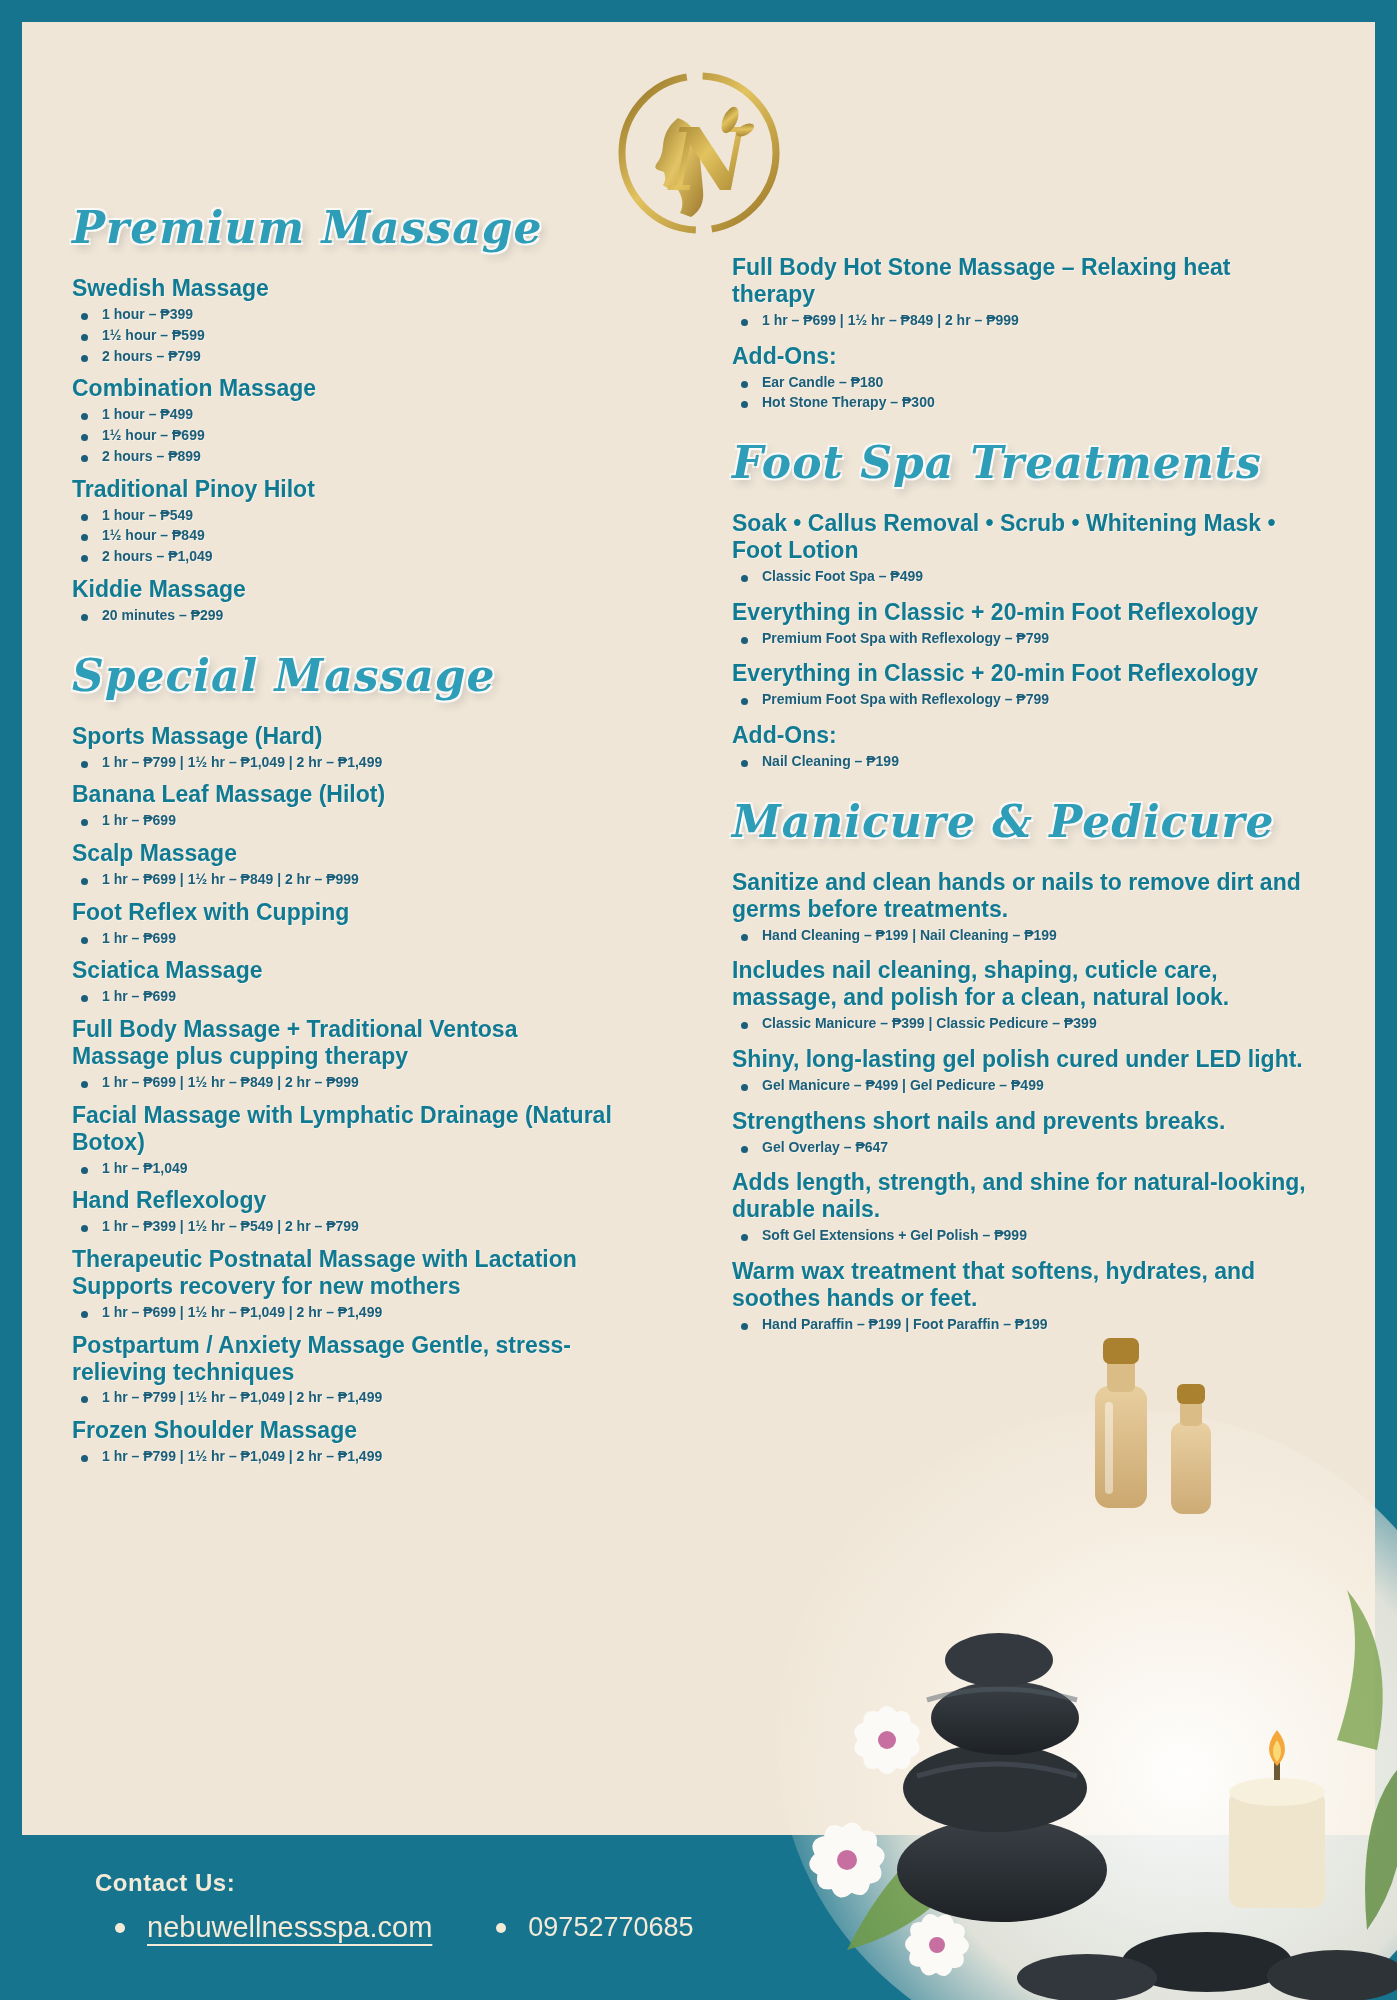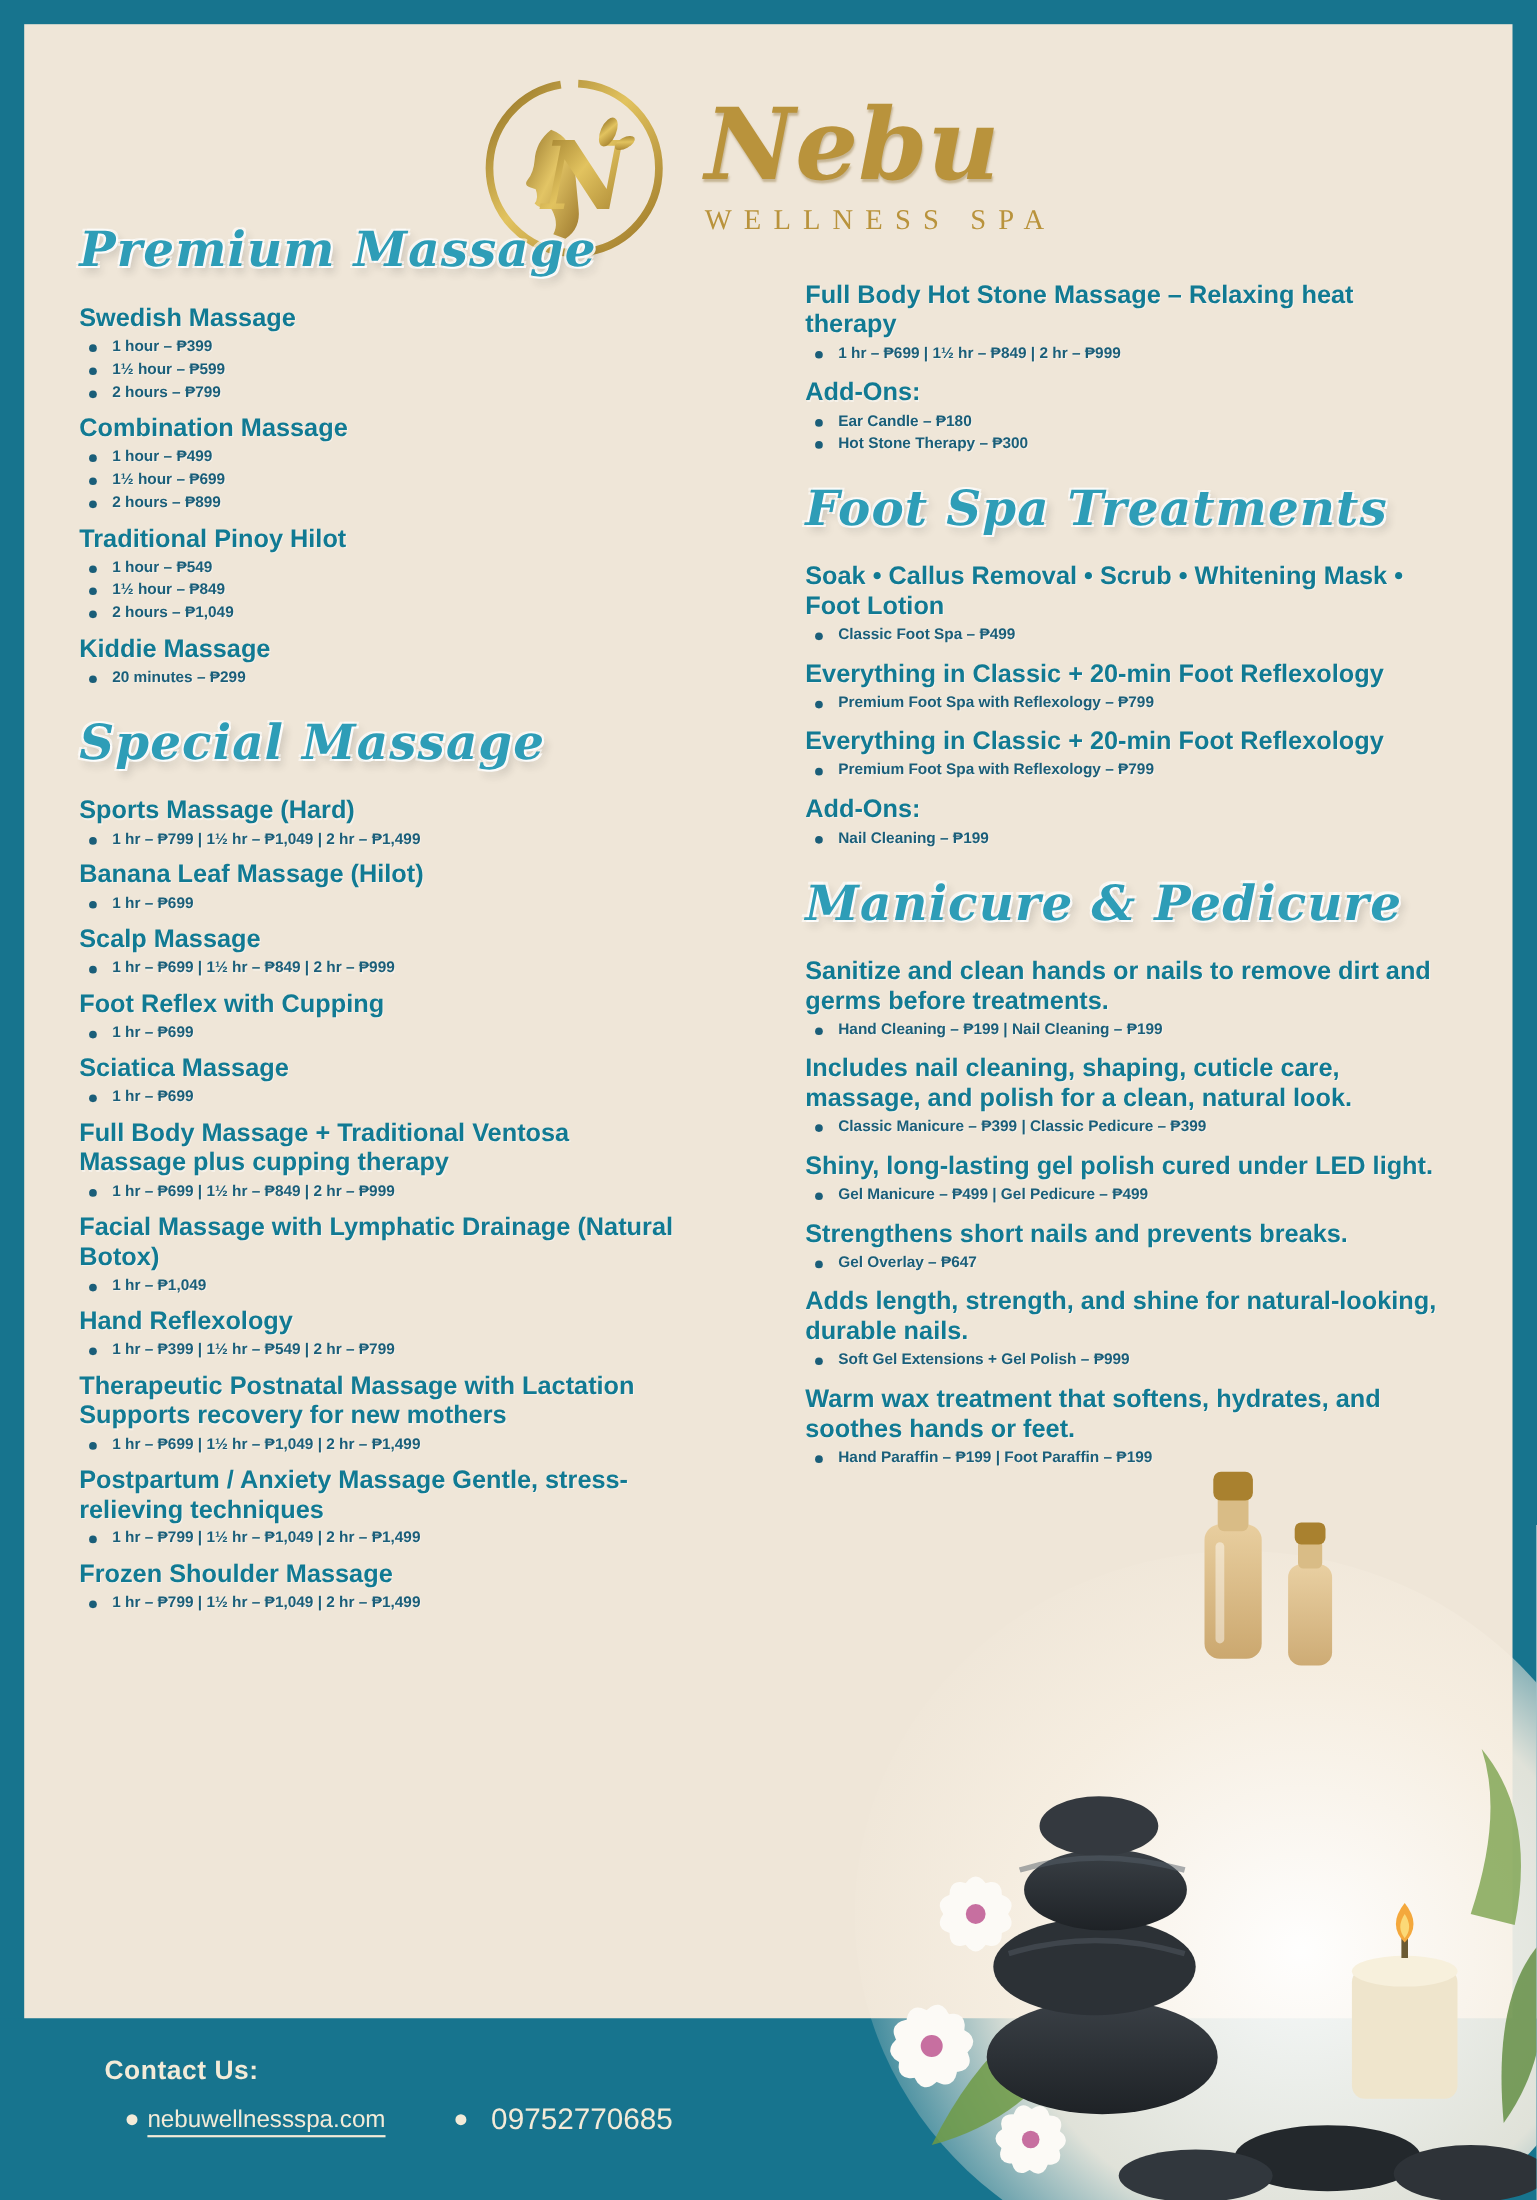--- a/index.html
+++ b/index.html
@@ -37,21 +37,21 @@
     line-height:1.2;margin:4px 0;text-shadow:1px 1px 0 rgba(255,255,255,.4);}
   .price-line::before{content:"";position:absolute;left:9px;top:7px;width:7px;height:7px;border-radius:50%;background:var(--navy);}
   .right-col .service{margin-bottom:14px;}
 
   
   .footer{position:absolute;left:0;right:0;bottom:0;height:165px;background:var(--teal);
     padding:34px 0 0 95px;box-sizing:border-box;z-index:3;}
   .footer-title{color:var(--footertext);font-size:24px;font-weight:700;letter-spacing:.5px;}
   .footer-row{display:flex;align-items:center;margin-top:14px;margin-left:20px;}
   .dot{width:10px;height:10px;border-radius:50%;background:var(--footertext);flex:0 0 auto;}
-  .site{color:var(--footertext);font-size:22px;margin-left:9px;text-decoration:underline;text-underline-offset:7px;text-decoration-thickness:2px;text-align:center;}
+  .site{color:var(--footertext);font-size:29px;margin-left:22px;text-decoration:underline;text-underline-offset:7px;text-decoration-thickness:2px;text-align:center;}
   .dot2{margin-left:64px;}
   .phone{color:var(--footertext);font-size:27px;margin-left:22px;}
 
   
   .decor{position:absolute;right:0;bottom:0;width:620px;height:690px;z-index:4;pointer-events:none;}
 </style>
 </head>
 <body>
 
 <div class="page">
@@ -66,24 +66,20 @@
               <stop offset="0.45" stop-color="#E2C35F"></stop>
               <stop offset="1" stop-color="#9A7526"></stop>
             </linearGradient>
           </defs>
           <circle cx="85" cy="85" r="77" fill="none" stroke="url(#gg)" stroke-width="7" stroke-dasharray="226 16" stroke-dashoffset="118"></circle>
           <path d="M64 50 q-14 11 -15 28 q-1 11 -6 17 q-4 5 1 7 l6 2 q3 8 -1 13 q6 6 14 3 q9 14 3 25 l11 4 q14 -9 12 -27 l-4 -42 q-2 -23 -21 -30z" fill="url(#gg)" opacity="0.95"></path>
           <text x="95" y="122" font-family="DejaVu Serif, serif" font-style="italic" font-weight="700" font-size="86" fill="url(#gg)" text-anchor="middle">N</text>
           <ellipse cx="116" cy="52" rx="7" ry="14" fill="url(#gg)" transform="rotate(24 116 52)"></ellipse>
           <ellipse cx="131" cy="62" rx="5" ry="10" fill="url(#gg)" transform="rotate(62 131 62)"></ellipse>
         </svg>
-      </div>
-      <div class="logo-text">
-        <div class="brand-name">Nebu</div>
-        <div class="brand-tagline">WELLNESS SPA</div>
       </div>
     </div>
 
     <div class="left-col" id="left-col">
         <div class="script-heading">Premium Massage</div>
         <div class="service">
           <div class="service-heading">Swedish Massage</div>
           <ul class="price-list">
             <li class="price-line">1 hour – ₱399</li>
             <li class="price-line">1½ hour – ₱599</li>

